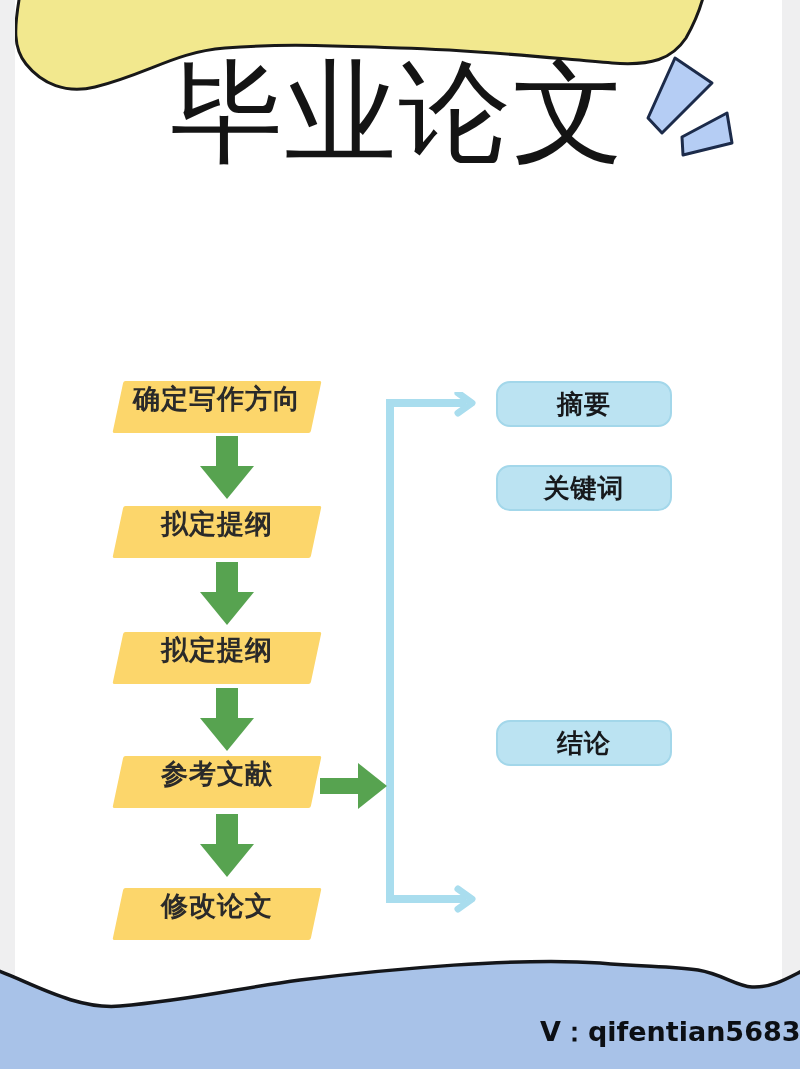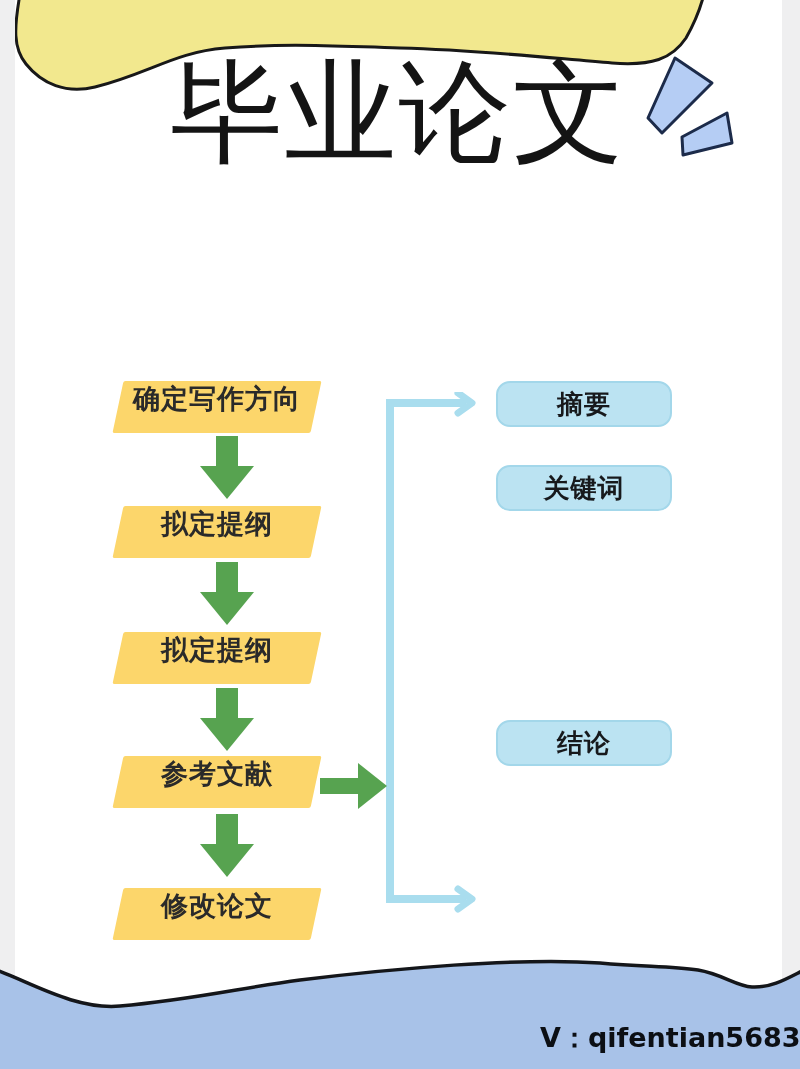--- a/index.html
+++ b/index.html
@@ -100,21 +100,20 @@
 
   
   .wave-svg{position:absolute;left:0;top:948px;z-index:6;}
   .wave-path{fill:var(--wave-blue);stroke:#14161a;stroke-width:3.5;}
 
   .watermark{
     position:absolute;left:540px;top:1014px;width:230px;
     text-align:center;z-index:7;
     font-size:27px;font-weight:bold;color:#0c0f14;
     white-space:nowrap;
-    margin-top:6px;
   }
 </style>
 </head>
 <body>
 
 <div class="canvas">
 
   <div class="edge left"></div>
   <div class="edge right"></div>
 

